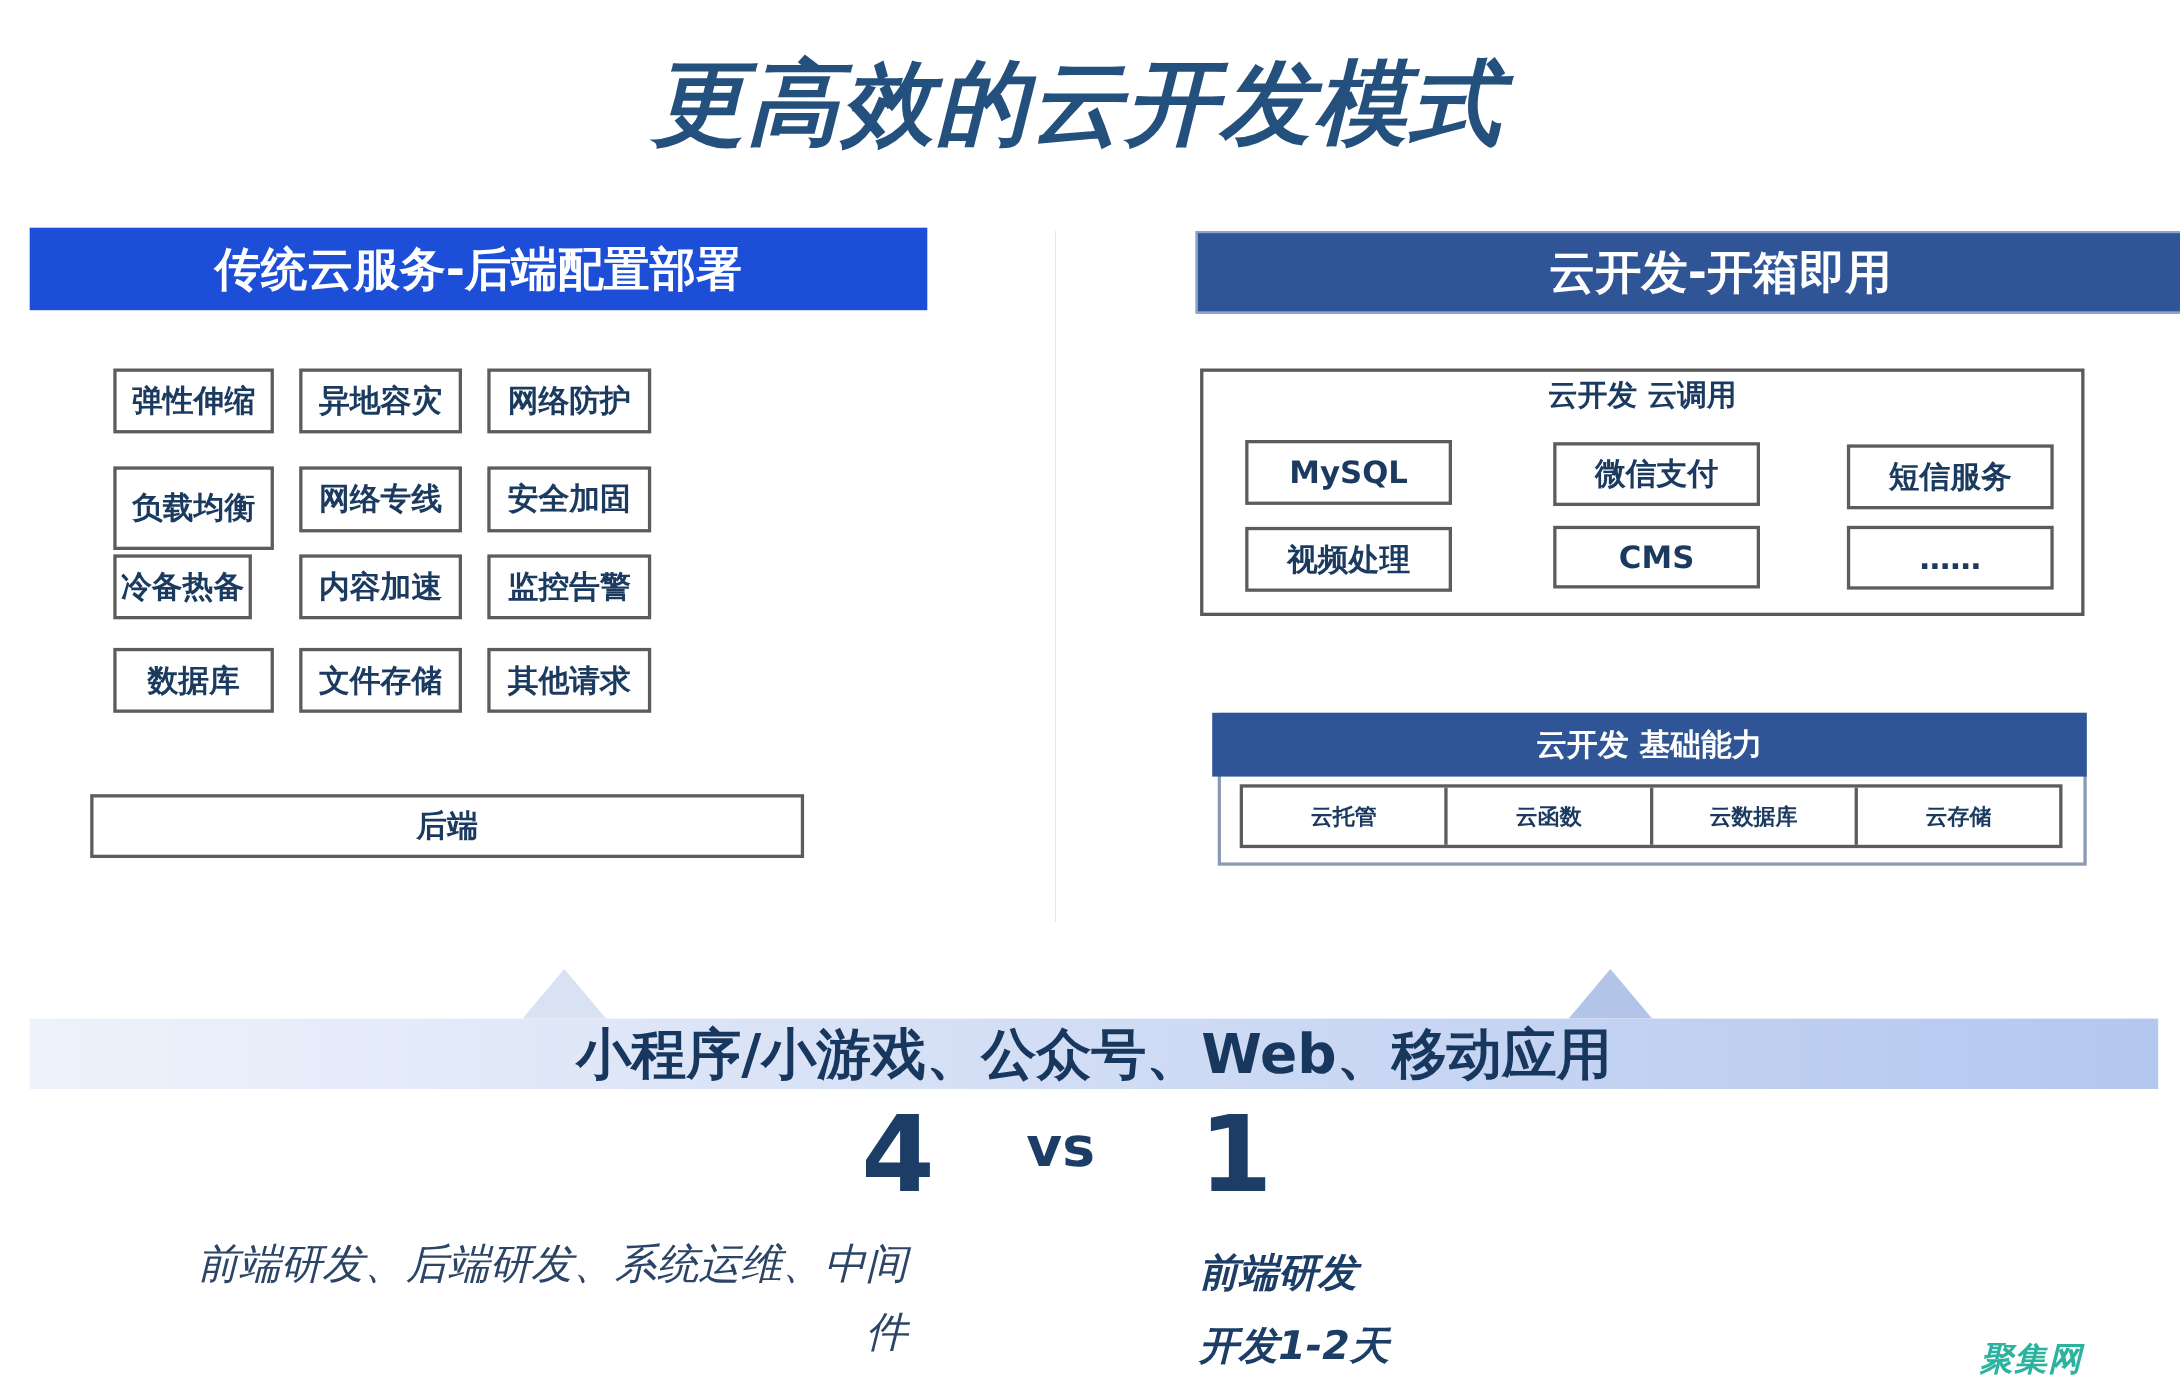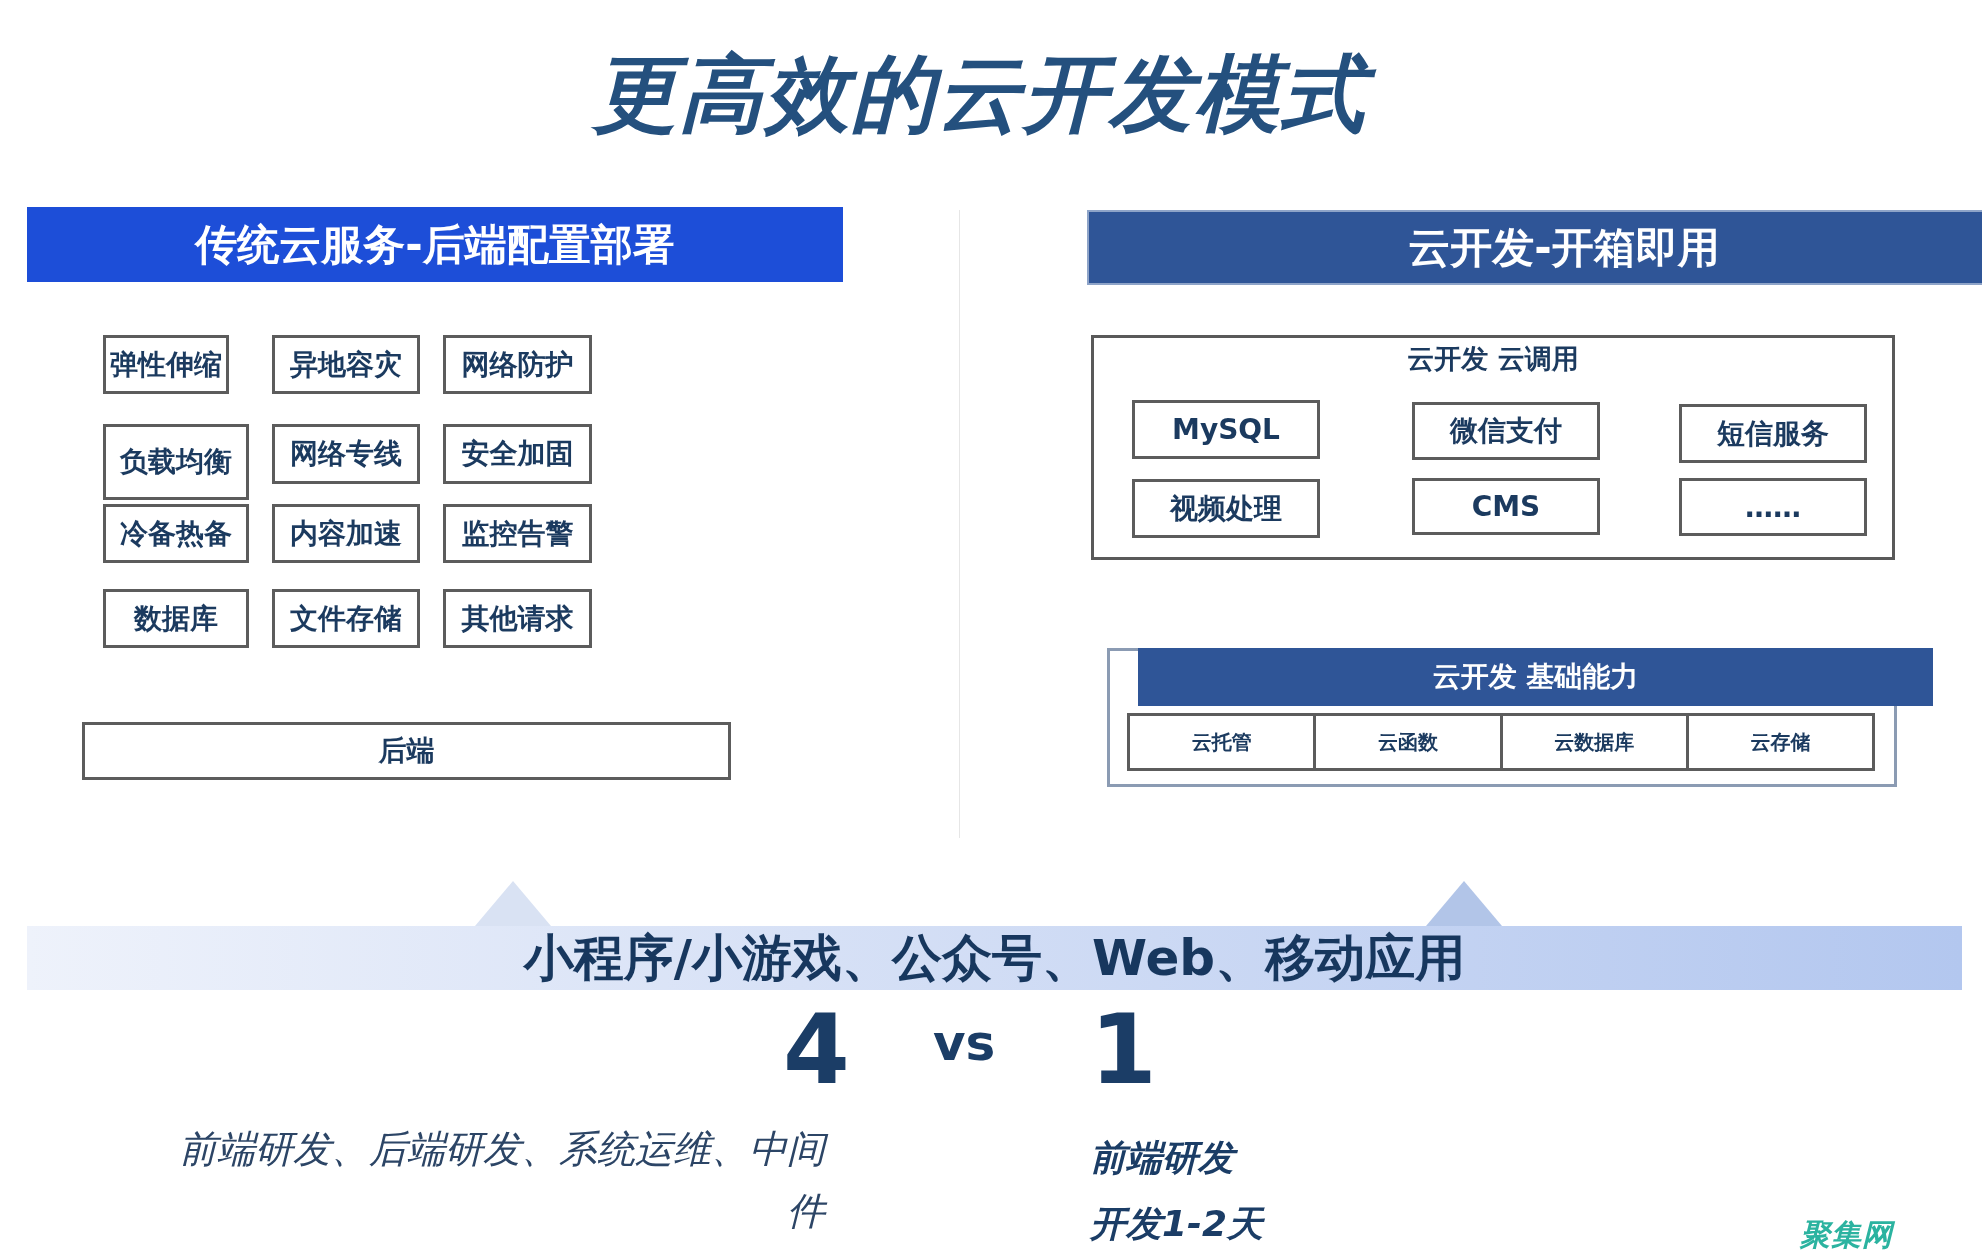--- a/index.html
+++ b/index.html
@@ -46,21 +46,21 @@
   }
 
   .base-frame {
     left: 1107px; top: 648px; width: 790px; height: 139px;
     border: 3px solid #8b9bb3; background: #fff;
   }
   .base-header {
     left: 1102px; top: 648px; width: 795px; height: 58px;
     background: #2f5597;
     color: #fff; font-size: 28px; font-weight: bold;
-    display: flex; align-items: center; justify-content: center; margin-left: 36px;
+    display: flex; align-items: center; justify-content: center;
   }
   .base-row {
     left: 1127px; top: 713px; width: 748px; height: 58px;
     border: 3px solid #5c5c5c; display: flex; background: #fff;
   }
   .base-cell {
     flex: 1; display: flex; align-items: center; justify-content: center;
     font-size: 20px; font-weight: bold; color: #1b3a5f;
     border-left: 3px solid #5c5c5c;
   }
@@ -97,29 +97,29 @@
   }
 </style>
 </head>
 <body>
 
 <div class="abs main-title">更高效的云开发模式</div>
 
 <div class="abs left-header">传统云服务-后端配置部署</div>
 
 <div>
-  <div class="box" style="left:103px;top:335px;width:126px;height:59px;">弹性伸缩</div>
+  <div class="box" style="left:103px;top:335px;width:146px;height:59px;">弹性伸缩</div>
   <div class="box" style="left:272px;top:335px;width:148px;height:59px;">异地容灾</div>
   <div class="box" style="left:443px;top:335px;width:149px;height:59px;">网络防护</div>
 
   <div class="box" style="left:103px;top:424px;width:146px;height:76px;">负载均衡</div>
   <div class="box" style="left:272px;top:424px;width:148px;height:60px;">网络专线</div>
   <div class="box" style="left:443px;top:424px;width:149px;height:60px;">安全加固</div>
 
-  <div class="box" style="left:103px;top:504px;width:146px;height:59px;">冷备热备</div>
+  <div class="box" style="left:103px;top:504px;width:126px;height:59px;">冷备热备</div>
   <div class="box" style="left:272px;top:504px;width:148px;height:59px;">内容加速</div>
   <div class="box" style="left:443px;top:504px;width:149px;height:59px;">监控告警</div>
 
   <div class="box" style="left:103px;top:589px;width:146px;height:59px;">数据库</div>
   <div class="box" style="left:272px;top:589px;width:148px;height:59px;">文件存储</div>
   <div class="box" style="left:443px;top:589px;width:149px;height:59px;">其他请求</div>
 </div>
 
 <div class="box" style="left:82px;top:722px;width:649px;height:58px;">后端</div>
 

